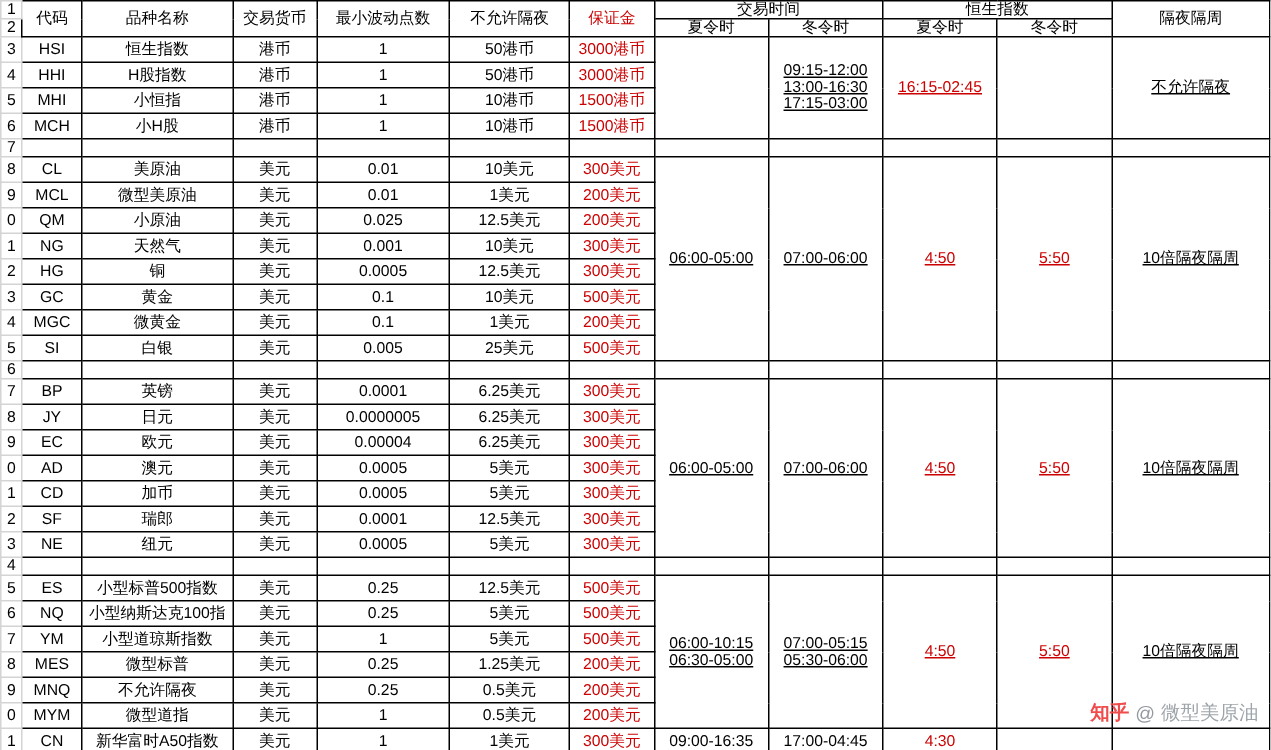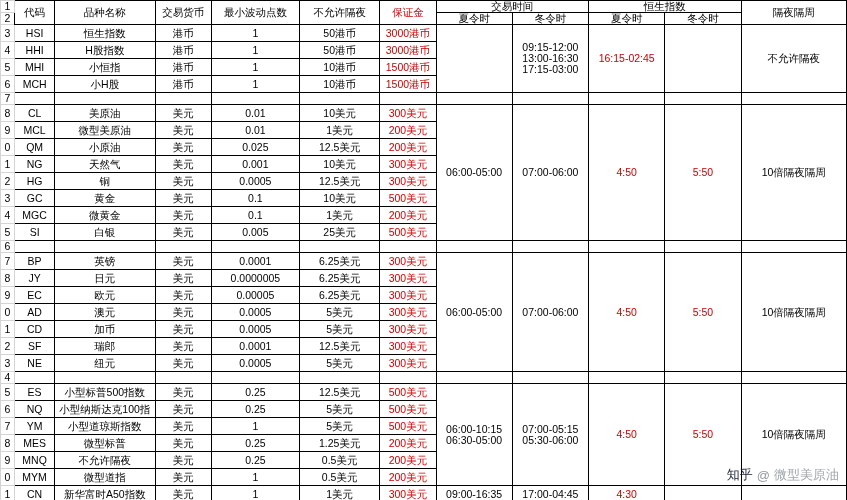--- a/index.html
+++ b/index.html
@@ -51,38 +51,38 @@
     font-weight: bold;
     font-size: 11px;
     vertical-align: middle;
   }
   .c { text-align: center; }
   .red { color: #cc0000; }
   .bold { font-weight: bold; }
   .dataRow td { height: 17px; }
   .gapRow td { height: 9px; border-left: 1px solid #000; border-right: 1px solid #000; }
   .gapRow td.rn { border: 1px solid #d4d4d4 !important; }
-  .big { vertical-align: middle; text-align: center; }
+  .big { vertical-align: middle; text-align: center; text-decoration: underline; }
   .multiline { white-space: normal; line-height: 1.35; }
   .watermark {
     position: absolute;
     right: 8px;
     bottom: 16px;
     font-size: 13px;
     color: #9aa0a6;
     font-family: "Liberation Sans", sans-serif;
     display: flex;
     align-items: center;
     gap: 4px;
     opacity: 0.95;
     pointer-events: none;
   }
   .watermark .zh {
-    font-weight: normal;
-    color: #0f172a;
+    font-weight: bold;
+    color: #ef4444;
   }
   .watermark .dot { color: #8e949b; }
 </style>
 </head>
 <body>
 
 <div id="sheet">
   <table class="grid">
     <colgroup>
       <col style="width:14px">
@@ -293,21 +293,21 @@
       <td class="c">美元</td>
       <td class="c">0.0000005</td>
       <td class="c">6.25美元</td>
       <td class="c red bold">300美元</td>
     </tr>
     <tr class="dataRow">
       <td class="rn">9</td>
       <td class="c">EC</td>
       <td class="c">欧元</td>
       <td class="c">美元</td>
-      <td class="c">0.00005</td>
+      <td class="c">0.00004</td>
       <td class="c">6.25美元</td>
       <td class="c red bold">300美元</td>
     </tr>
     <tr class="dataRow">
       <td class="rn">0</td>
       <td class="c">AD</td>
       <td class="c">澳元</td>
       <td class="c">美元</td>
       <td class="c">0.0005</td>
       <td class="c">5美元</td>

